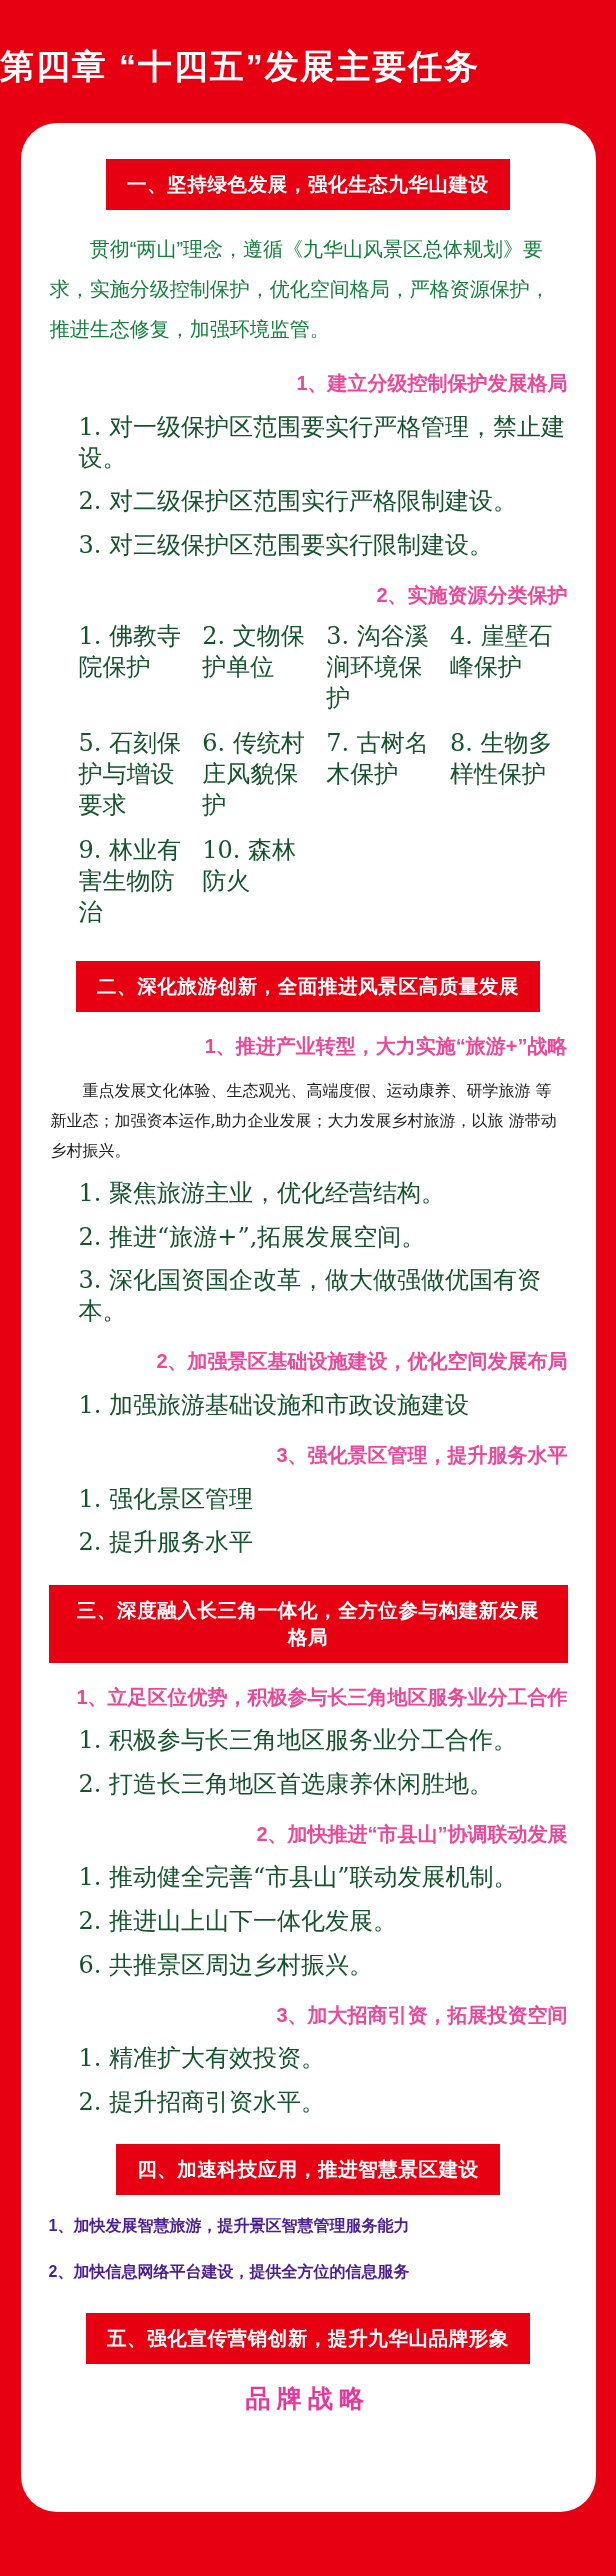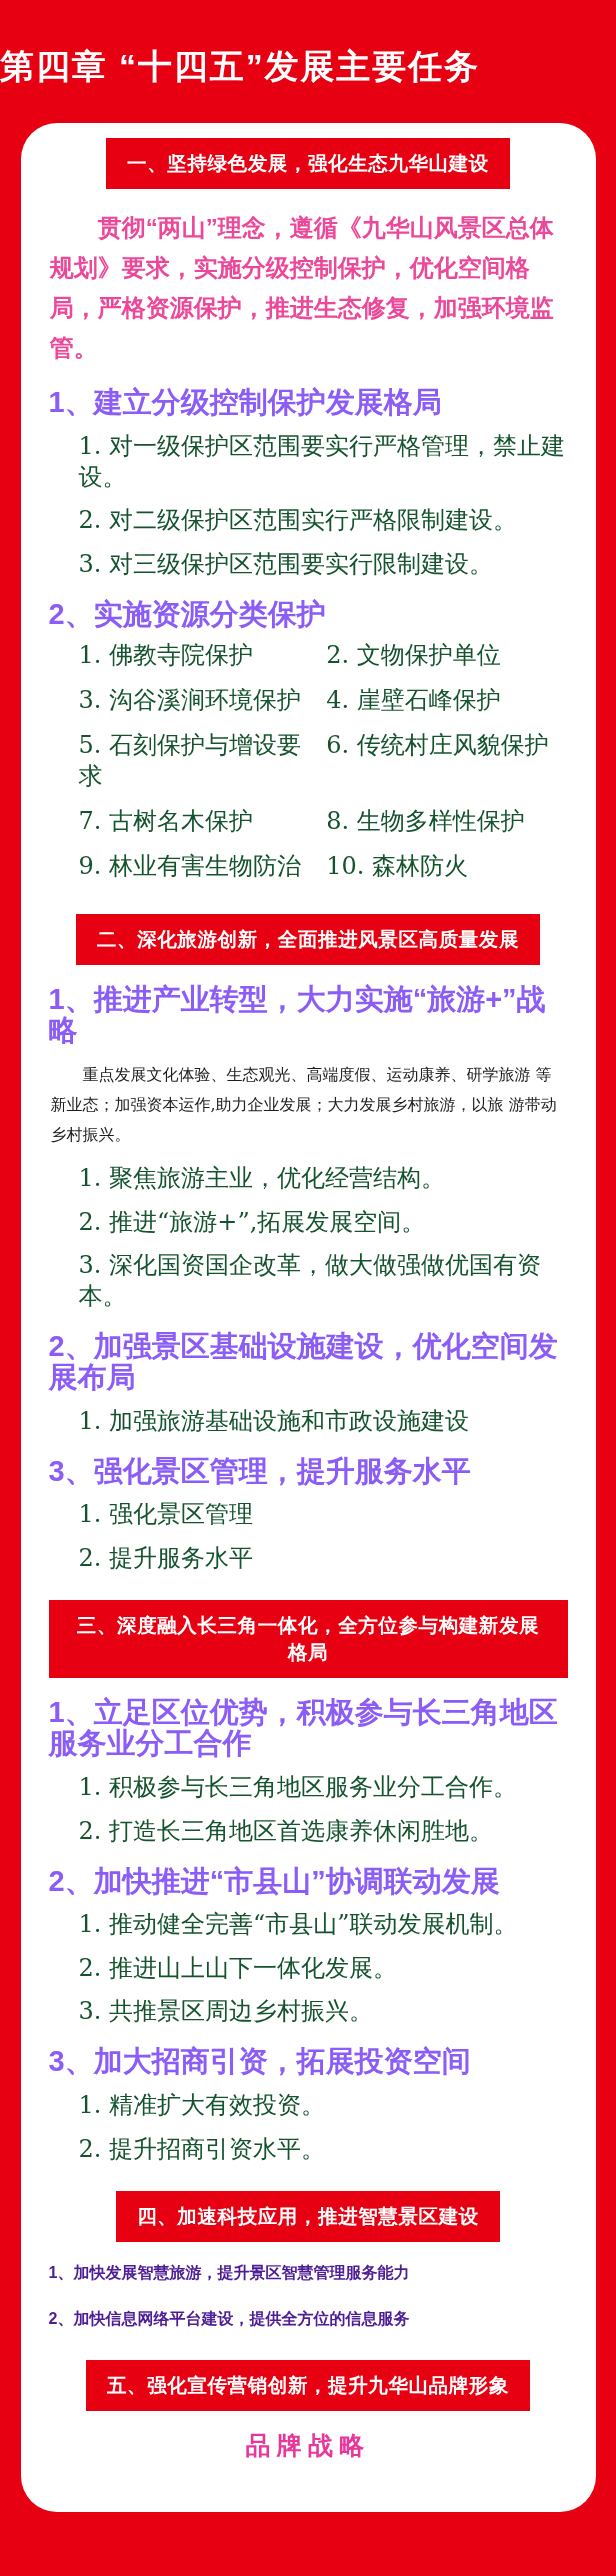--- a/index.html
+++ b/index.html
@@ -16,68 +16,69 @@
     font-size:34px;
     font-weight:bold;
     letter-spacing:1.9px;
   }
   .card{
     box-sizing:border-box;
     width:575px;height:2389px;
     margin:33px auto 0;
     background:#ffffff;
     border-radius:36px;
-    padding:14px 28px 25px;
+    padding:35px 28px 25px;
     overflow:hidden;
   }
   .banner{
     display:table;
     margin:26.4px auto 16.3px;
     background:#e60012;
     color:#ffffff;
     font-size:19.5px;
     font-weight:bold;
     letter-spacing:0.6px;
     padding:12px 21.4px;
     text-align:center;
   }
   .banner.first{margin-top:1.3px;}
   .green-intro{
-    color:#ec4899;
-    font-size:24px;
-    font-weight:bold;
+    color:#15803d;
+    font-size:20px;
+    font-weight:normal;
     line-height:40px;
     text-indent:2em;
     margin:19px 1.3px 3.8px;
   }
   .red-heading{
-    color:#8b5cf6;
-    font-size:29px;
+    color:#ec4899;
+    font-size:20px;
     font-weight:bold;
     line-height:31px;
     margin:19px 0 3.8px;
+    text-align:right;
   }
   .black-item{
     color:#14532d;
     font-family:"DejaVu Serif","Liberation Serif",serif;
     font-size:24px;
     line-height:31px;
     margin:12.6px 0 12.6px 30px;
   }
   .black-para{
     color:#1c1c1c;
     font-family:"DejaVu Serif","Liberation Serif",serif;
     font-size:16px;
     line-height:30px;
     text-indent:2em;
     margin:14px 2px 5px;
   }
   .grid{
     display:grid;
-    grid-template-columns:1fr 1fr;
+    grid-template-columns:1fr 1fr 1fr 1fr;
     row-gap:1.3px;
     column-gap:6.3px;
     margin:3.8px 0 6.3px 30px;
   }
   .grid .black-item{margin:6.3px 0;}
   .red-item{
     color:#4c1d95;
     font-size:16px;
     font-weight:bold;
     line-height:29.6px;
@@ -136,21 +137,21 @@
   </div>
 
   <div>
     <div class="banner">三、深度融入长三角一体化，全方位参与构建新发展格局</div>
     <div class="red-heading">1、立足区位优势，积极参与长三角地区服务业分工合作</div>
     <div class="black-item">1. 积极参与长三角地区服务业分工合作。</div>
     <div class="black-item">2. 打造长三角地区首选康养休闲胜地。</div>
     <div class="red-heading">2、加快推进“市县山”协调联动发展</div>
     <div class="black-item">1. 推动健全完善“市县山”联动发展机制。</div>
     <div class="black-item">2. 推进山上山下一体化发展。</div>
-    <div class="black-item">3. 共推景区周边乡村振兴。</div>
+    <div class="black-item">6. 共推景区周边乡村振兴。</div>
     <div class="red-heading">3、加大招商引资，拓展投资空间</div>
     <div class="black-item">1. 精准扩大有效投资。</div>
     <div class="black-item">2. 提升招商引资水平。</div>
   </div>
 
   <div>
     <div class="banner">四、加速科技应用，推进智慧景区建设</div>
     <div class="red-item">1、加快发展智慧旅游，提升景区智慧管理服务能力</div>
     <div class="red-item">2、加快信息网络平台建设，提供全方位的信息服务</div>
   </div>

